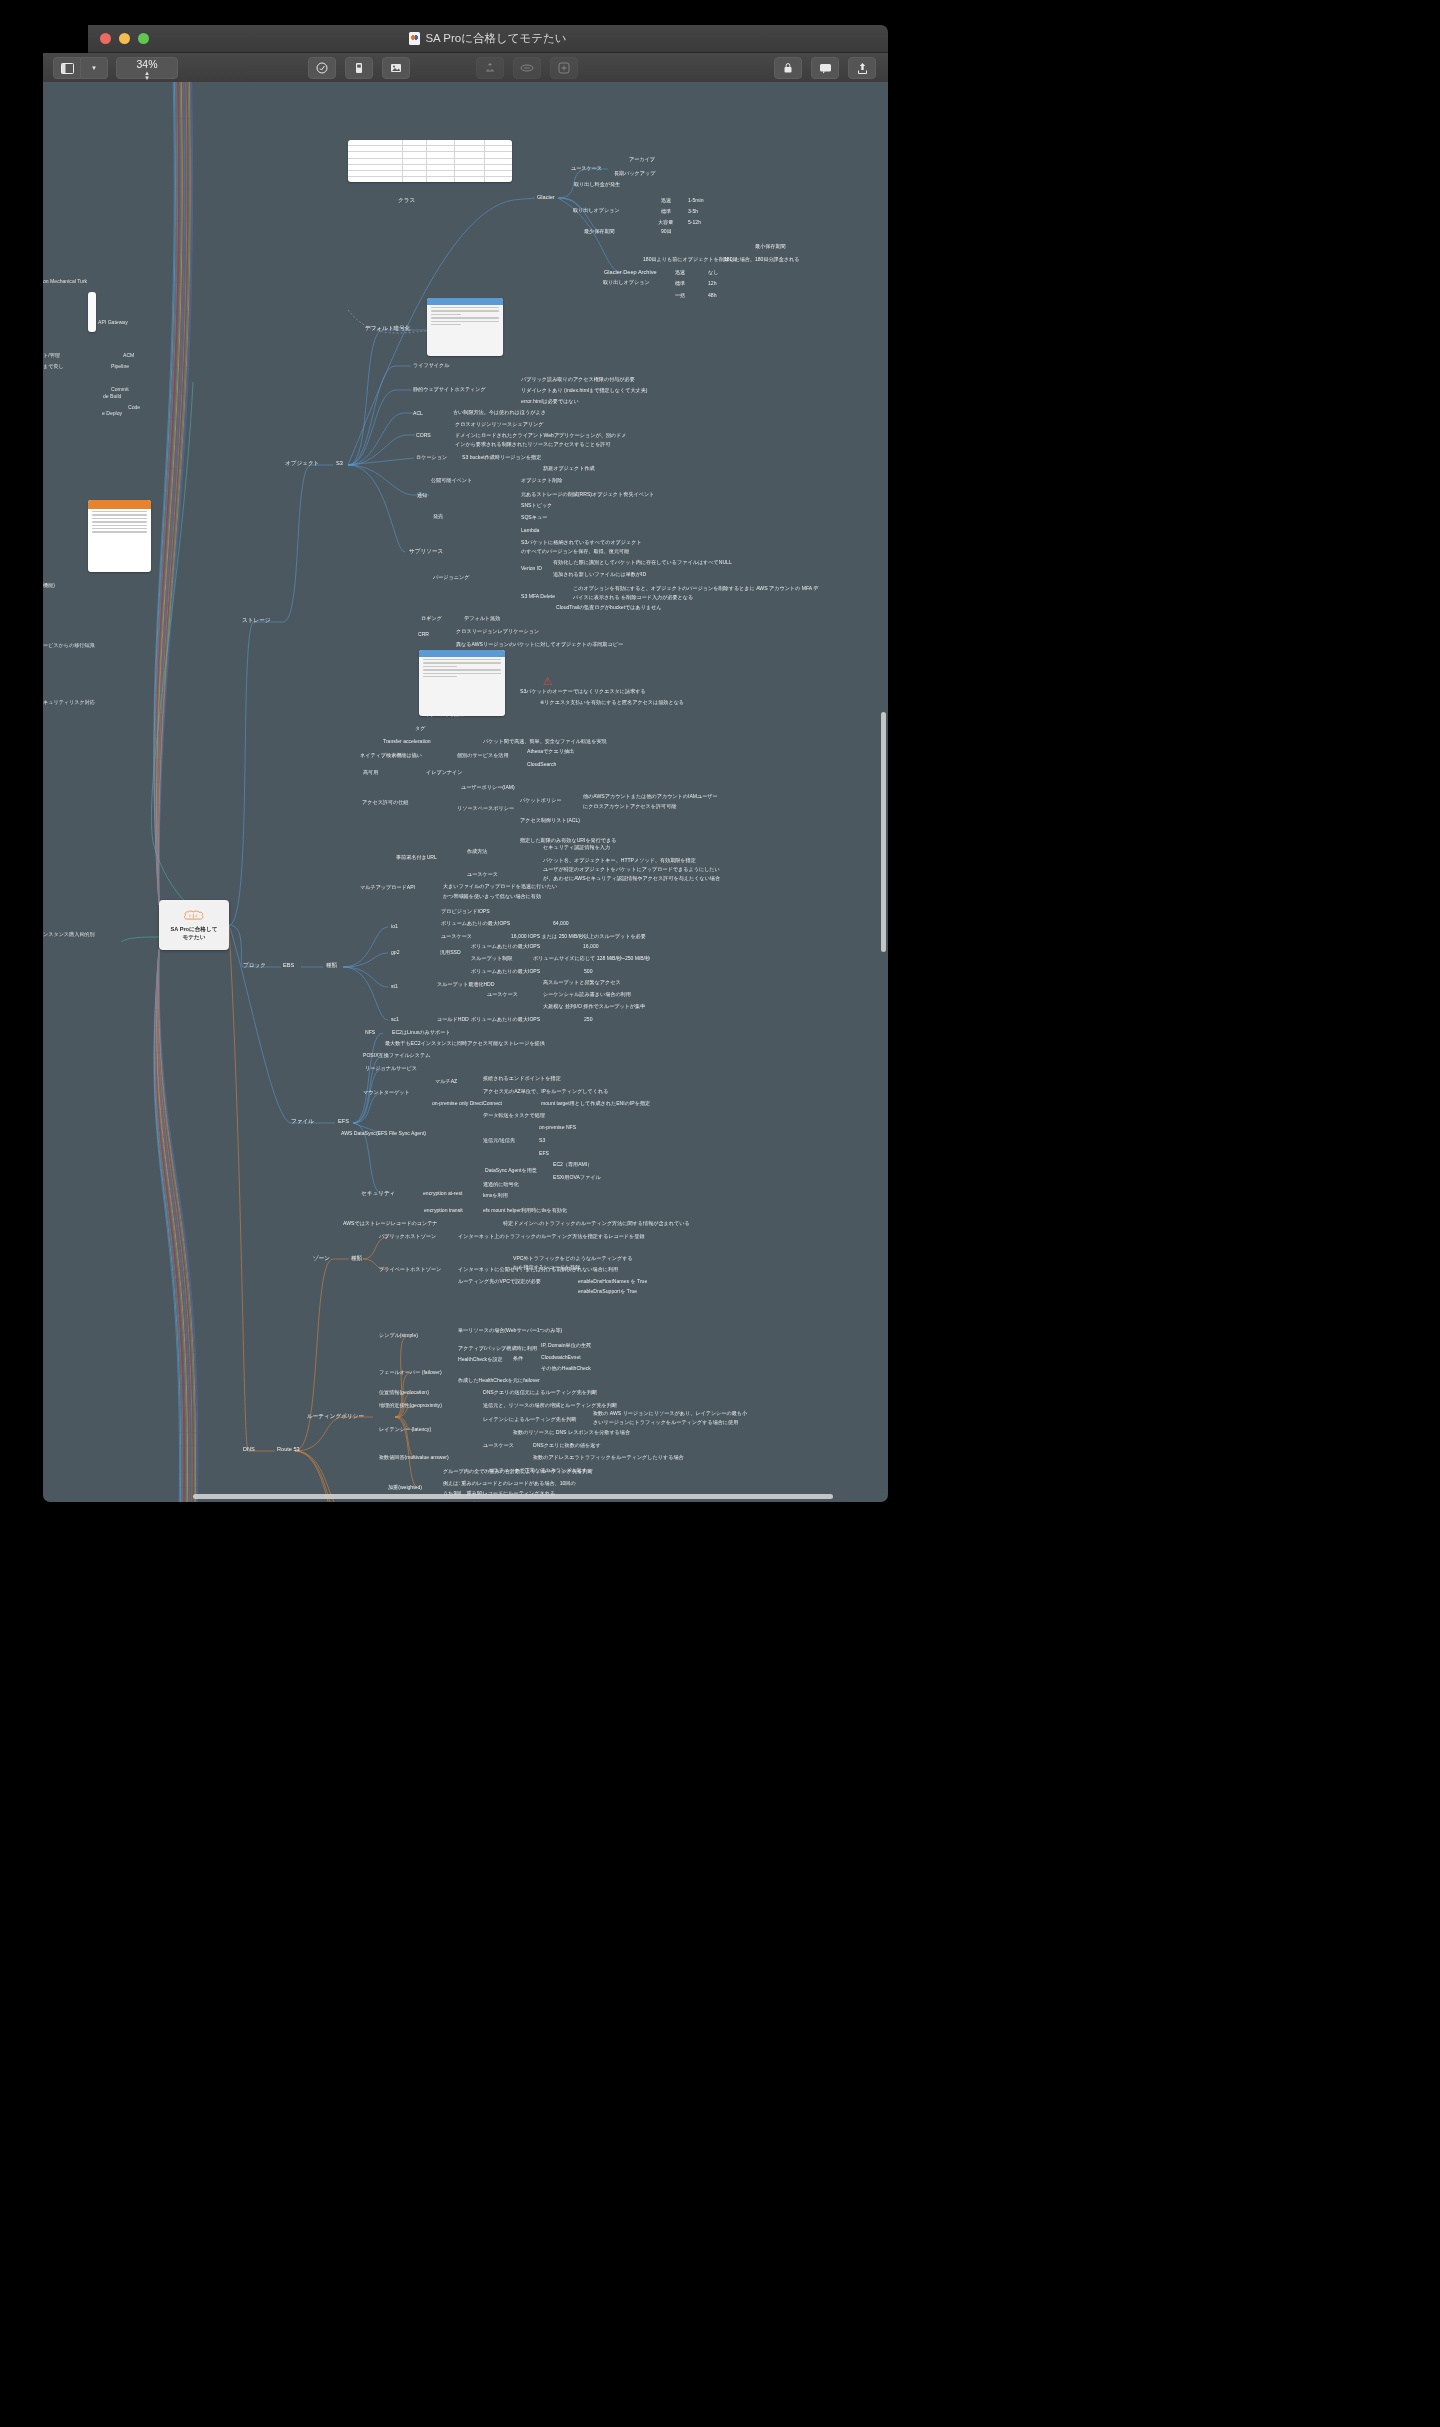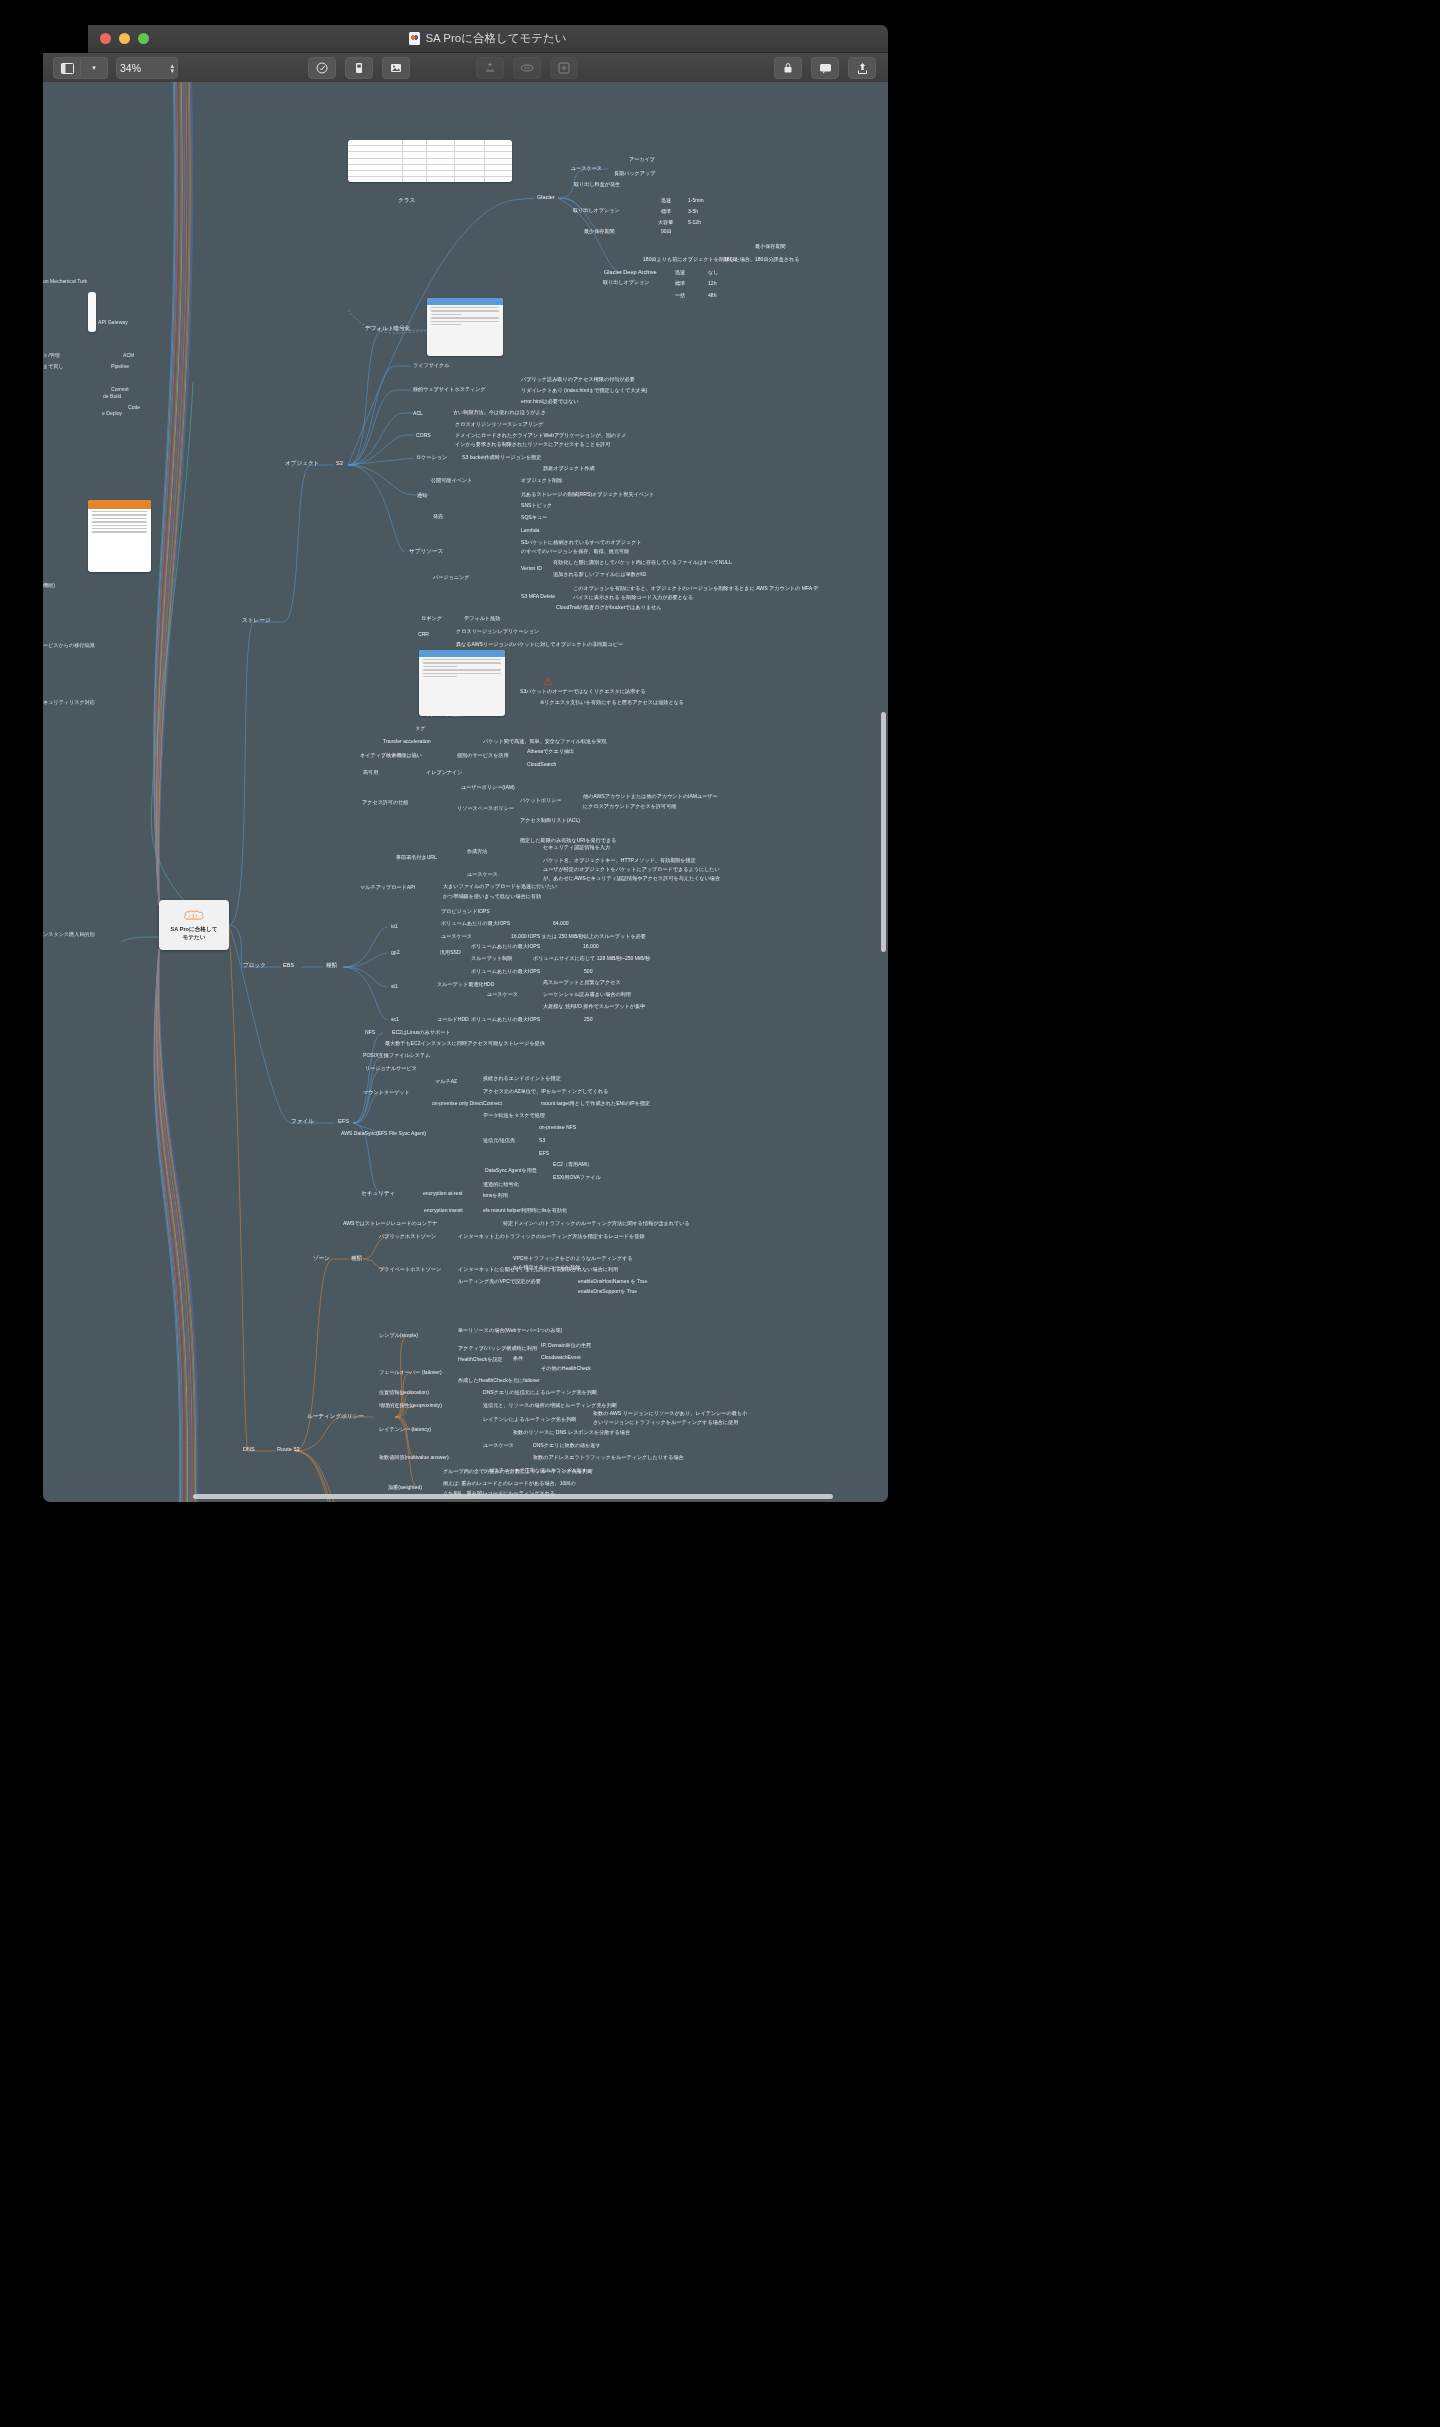--- a/index.html
+++ b/index.html
@@ -23,21 +23,21 @@
   #toolbar{height:30px;background:linear-gradient(#484848,#3c3c3c);border-bottom:1px solid #1f1f1f;
            display:flex;align-items:center;position:relative;}
   .tbtn{background:#555;border:1px solid #5e5e5e;border-radius:4px;height:20px;min-width:26px;
         display:flex;align-items:center;justify-content:center;color:#e6e6e6;font-size:10px;cursor:default;}
   .tbtn.dim{opacity:.42;}
   .tgroup{display:flex;align-items:center;}
   #tb-left{margin-left:10px;display:flex;align-items:center;gap:0;}
   .seg-l{border-top-right-radius:0;border-bottom-right-radius:0;width:26px;}
   .seg-r{border-top-left-radius:0;border-bottom-left-radius:0;border-left:none;width:17px;}
   #zoombox{margin-left:8px;background:#555;border:1px solid #5e5e5e;border-radius:4px;height:20px;width:54px;
-           display:flex;align-items:center;padding:0 3px;color:#f0f0f0;font-size:10.5px;}
+           display:flex;align-items:center;padding:0 3px;color:#f0f0f0;font-size:10.5px;flex-direction:column;}
   #zoomval{flex:1;}
   .stepper{display:flex;flex-direction:column;line-height:5px;font-size:7px;color:#e0e0e0;}
   #tb-center{position:absolute;left:265px;display:flex;gap:9px;}
   #tb-right-mid{position:absolute;left:433px;display:flex;gap:9px;}
   #tb-far-right{position:absolute;right:12px;display:flex;gap:9px;}
 
   
   #canvas{position:absolute;inset:57px 0 0 0;background:#4b5860;overflow:hidden;}
   #paper{position:absolute;left:0;top:0;width:845px;height:1420px;}
 

